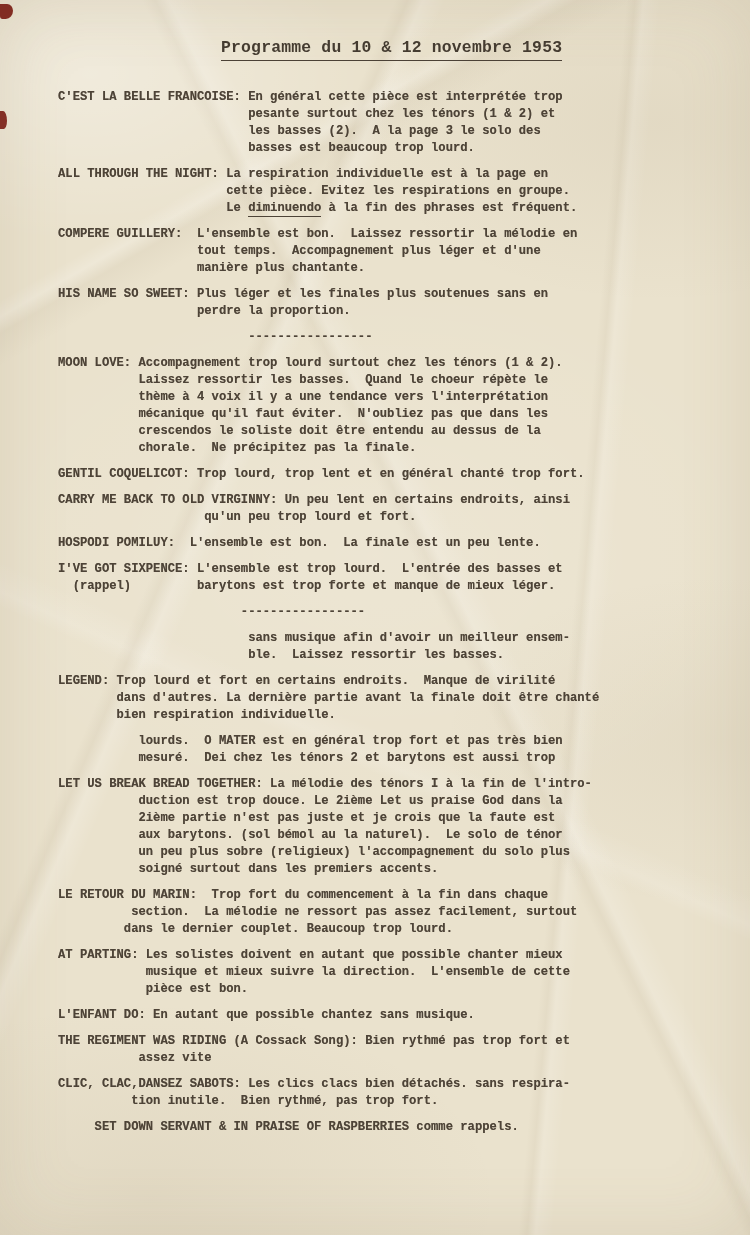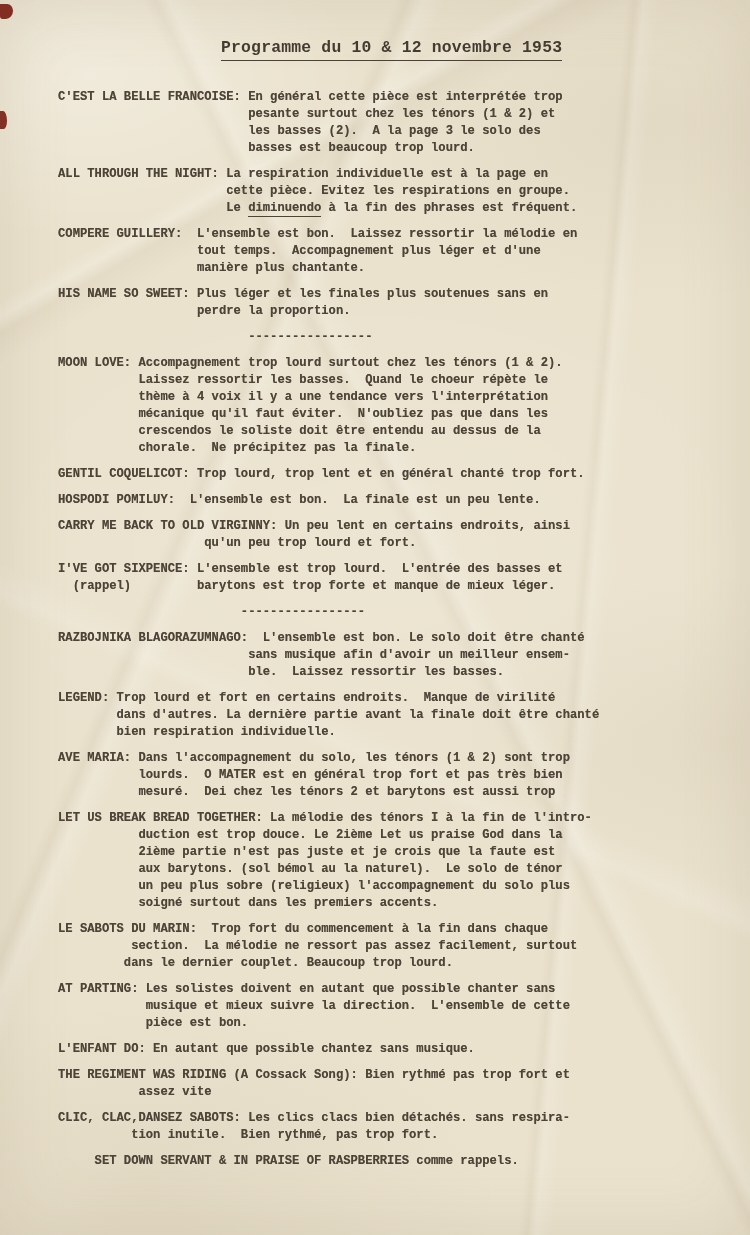--- a/index.html
+++ b/index.html
@@ -89,63 +89,61 @@
         <div class="line">           Laissez ressortir les basses.  Quand le choeur répète le</div>
         <div class="line">           thème à 4 voix il y a une tendance vers l'interprétation</div>
         <div class="line">           mécanique qu'il faut éviter.  N'oubliez pas que dans les</div>
         <div class="line">           crescendos le soliste doit être entendu au dessus de la</div>
         <div class="line">           chorale.  Ne précipitez pas la finale.</div>
       </div>
       <div class="entry">
         <div class="line">GENTIL COQUELICOT: Trop lourd, trop lent et en général chanté trop fort.</div>
       </div>
       <div class="entry">
-        <div class="line">HOSPODI POMILUY:  L'ensemble est bon.  La finale est un peu lente.</div>
+        <div class="line">CARRY ME BACK TO OLD VIRGINNY: Un peu lent en certains endroits, ainsi</div>
+        <div class="line">                    qu'un peu trop lourd et fort.</div>
       </div>
       <div class="entry">
-        <div class="line">CARRY ME BACK TO OLD VIRGINNY: Un peu lent en certains endroits, ainsi</div>
-        <div class="line">                    qu'un peu trop lourd et fort.</div>
+        <div class="line">HOSPODI POMILUY:  L'ensemble est bon.  La finale est un peu lente.</div>
       </div>
       <div class="entry">
         <div class="line">I'VE GOT SIXPENCE: L'ensemble est trop lourd.  L'entrée des basses et</div>
         <div class="line">  (rappel)         barytons est trop forte et manque de mieux léger.</div>
       </div>
       <div class="entry">
         <div class="line">                         -----------------</div>
       </div>
       <div class="entry">
-        <div class="line">RAZBOJNIKA BLAGORAZUMNAGO:  L'ensemble est bon. Le solo doit être chanté</div>
         <div class="line">                          sans musique afin d'avoir un meilleur ensem-</div>
         <div class="line">                          ble.  Laissez ressortir les basses.</div>
       </div>
       <div class="entry">
         <div class="line">LEGEND: Trop lourd et fort en certains endroits.  Manque de virilité</div>
         <div class="line">        dans d'autres. La dernière partie avant la finale doit être chanté</div>
         <div class="line">        bien respiration individuelle.</div>
       </div>
       <div class="entry">
-        <div class="line">AVE MARIA: Dans l'accompagnement du solo, les ténors (1 &amp; 2) sont trop</div>
         <div class="line">           lourds.  O MATER est en général trop fort et pas très bien</div>
         <div class="line">           mesuré.  Dei chez les ténors 2 et barytons est aussi trop</div>
       </div>
       <div class="entry">
         <div class="line">LET US BREAK BREAD TOGETHER: La mélodie des ténors I à la fin de l'intro-</div>
         <div class="line">           duction est trop douce. Le 2ième Let us praise God dans la</div>
         <div class="line">           2ième partie n'est pas juste et je crois que la faute est</div>
         <div class="line">           aux barytons. (sol bémol au la naturel).  Le solo de ténor</div>
         <div class="line">           un peu plus sobre (religieux) l'accompagnement du solo plus</div>
         <div class="line">           soigné surtout dans les premiers accents.</div>
       </div>
       <div class="entry">
-        <div class="line">LE SABOTS DU MARIN:  Trop fort du commencement à la fin dans chaque</div>
+        <div class="line">LE RETOUR DU MARIN:  Trop fort du commencement à la fin dans chaque</div>
         <div class="line">          section.  La mélodie ne ressort pas assez facilement, surtout</div>
         <div class="line">         dans le dernier couplet. Beaucoup trop lourd.</div>
       </div>
       <div class="entry">
-        <div class="line">AT PARTING: Les solistes doivent en autant que possible chanter sans</div>
+        <div class="line">AT PARTING: Les solistes doivent en autant que possible chanter mieux</div>
         <div class="line">            musique et mieux suivre la direction.  L'ensemble de cette</div>
         <div class="line">            pièce est bon.</div>
       </div>
       <div class="entry">
         <div class="line">L'ENFANT DO: En autant que possible chantez sans musique.</div>
       </div>
       <div class="entry">
         <div class="line">THE REGIMENT WAS RIDING (A Cossack Song): Bien rythmé pas trop fort et</div>
         <div class="line">           assez vite</div>
       </div>

